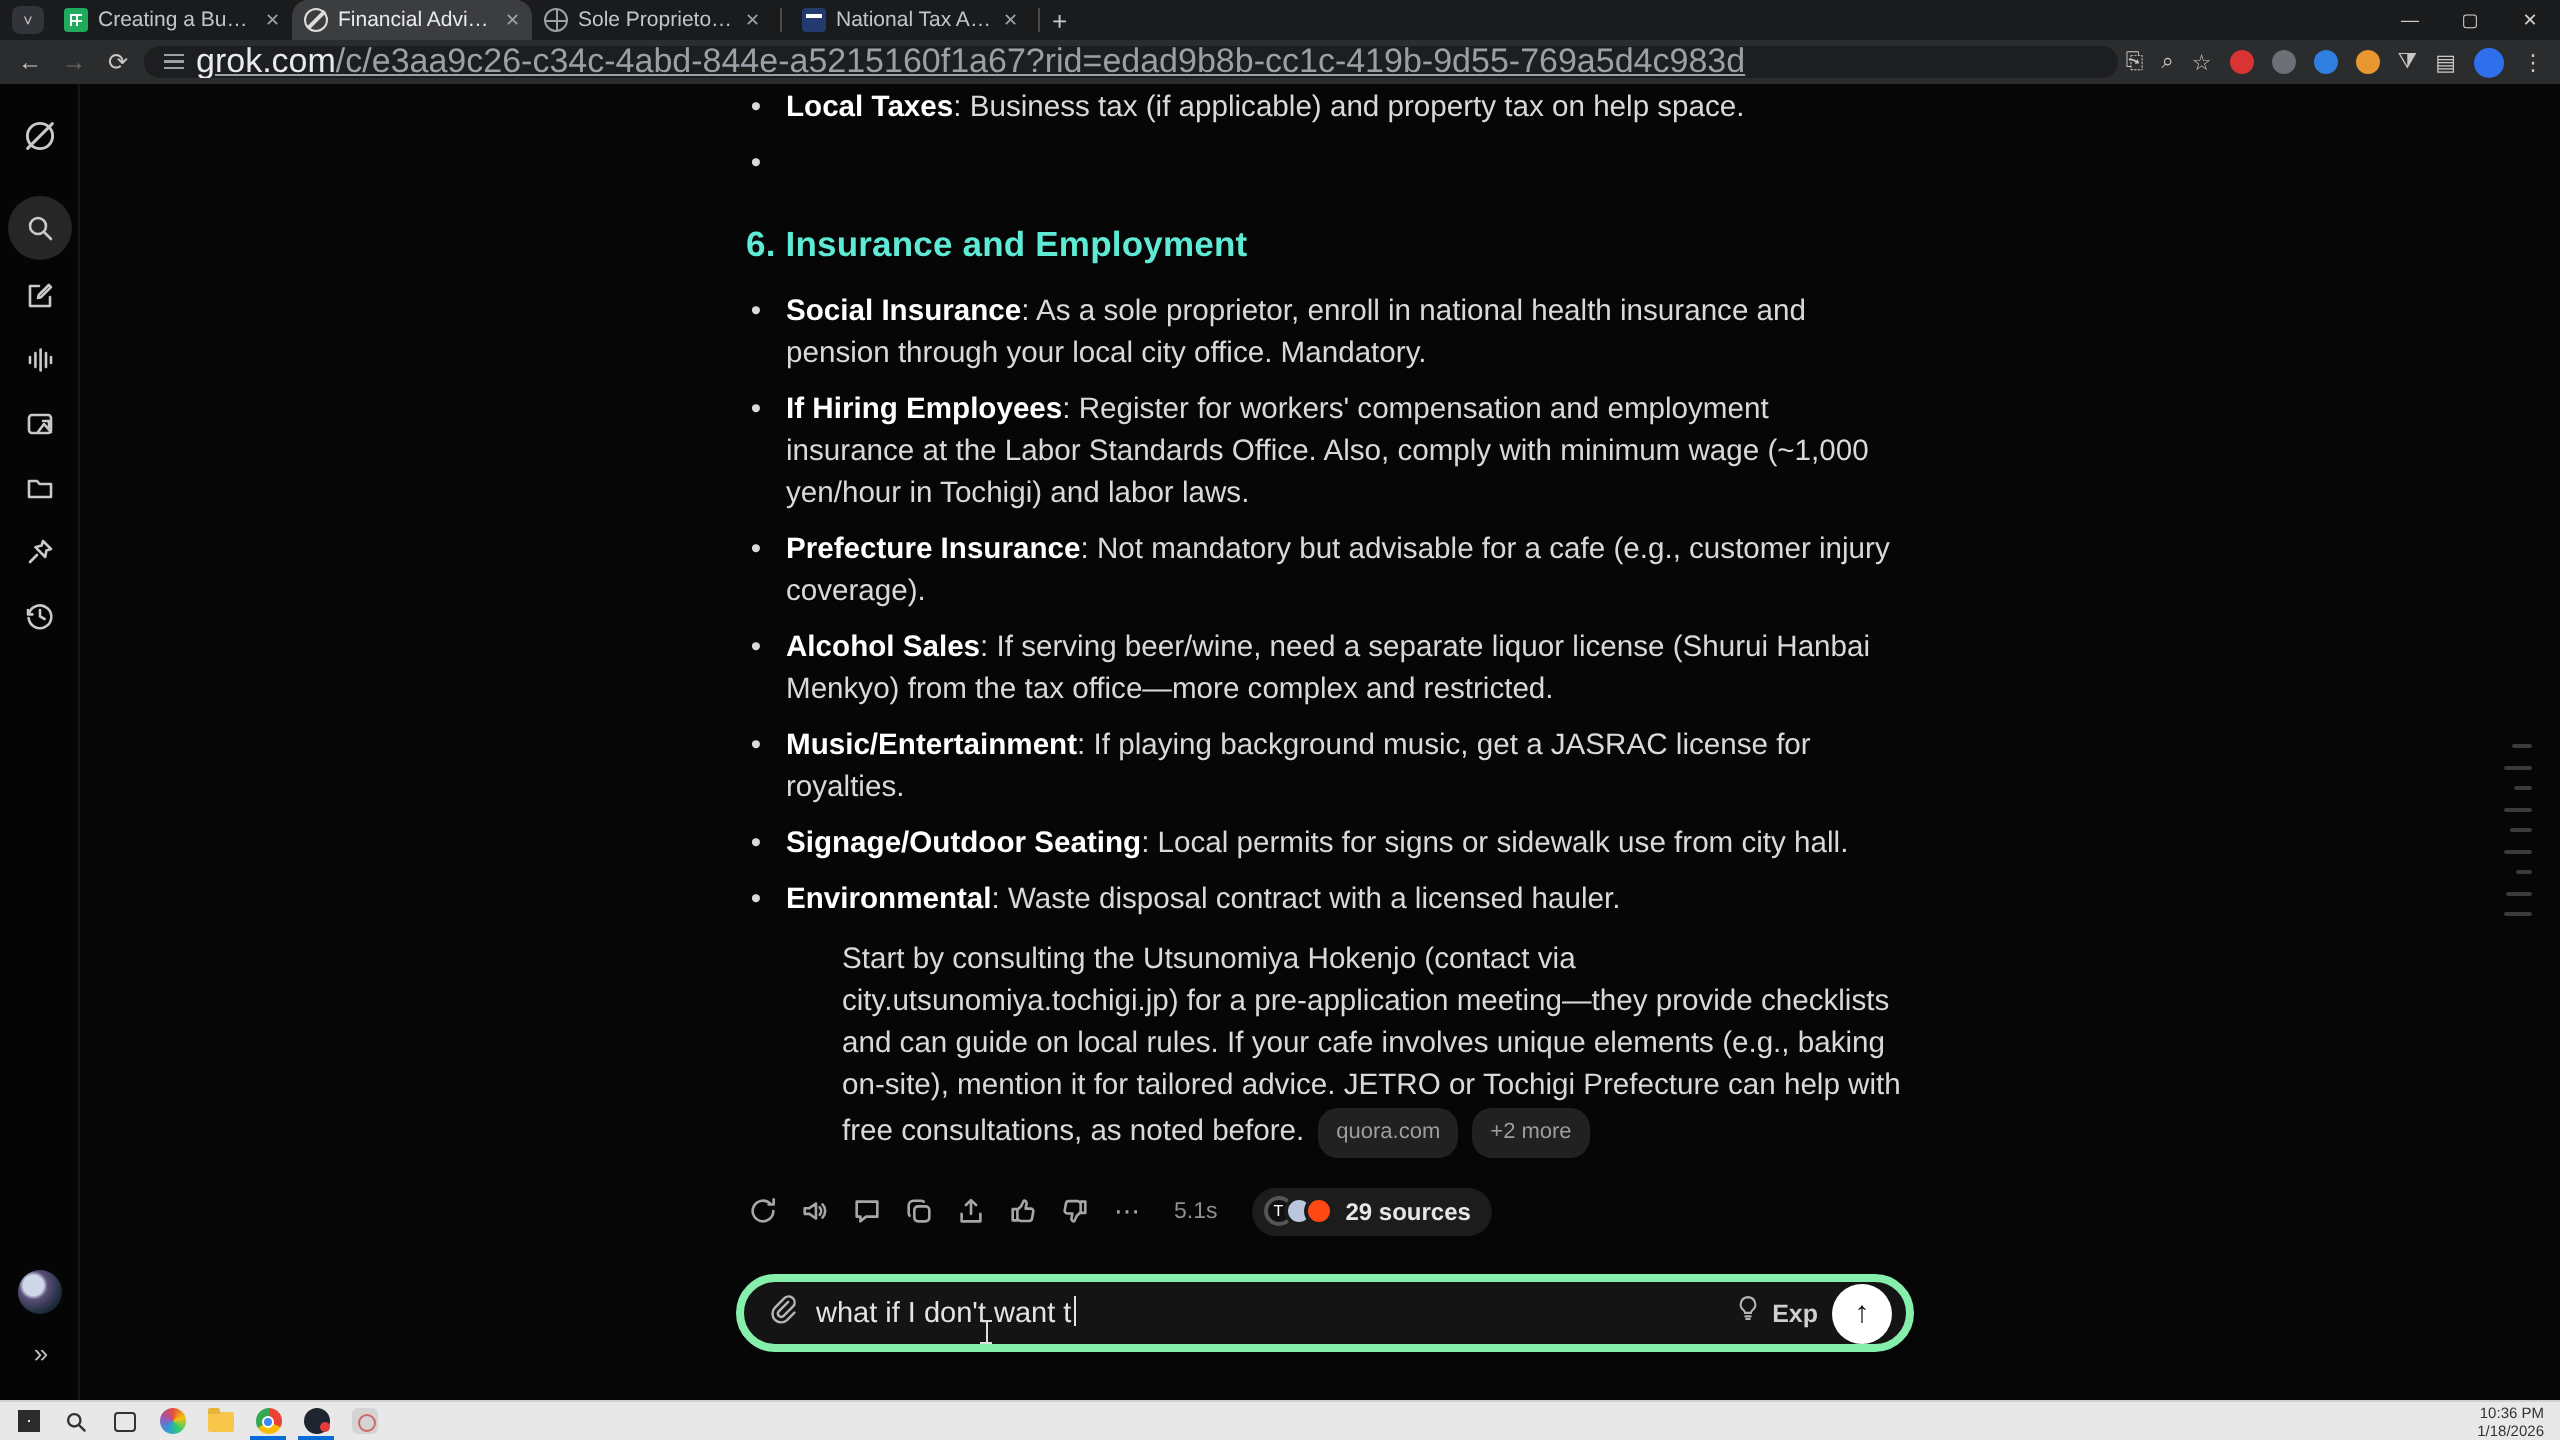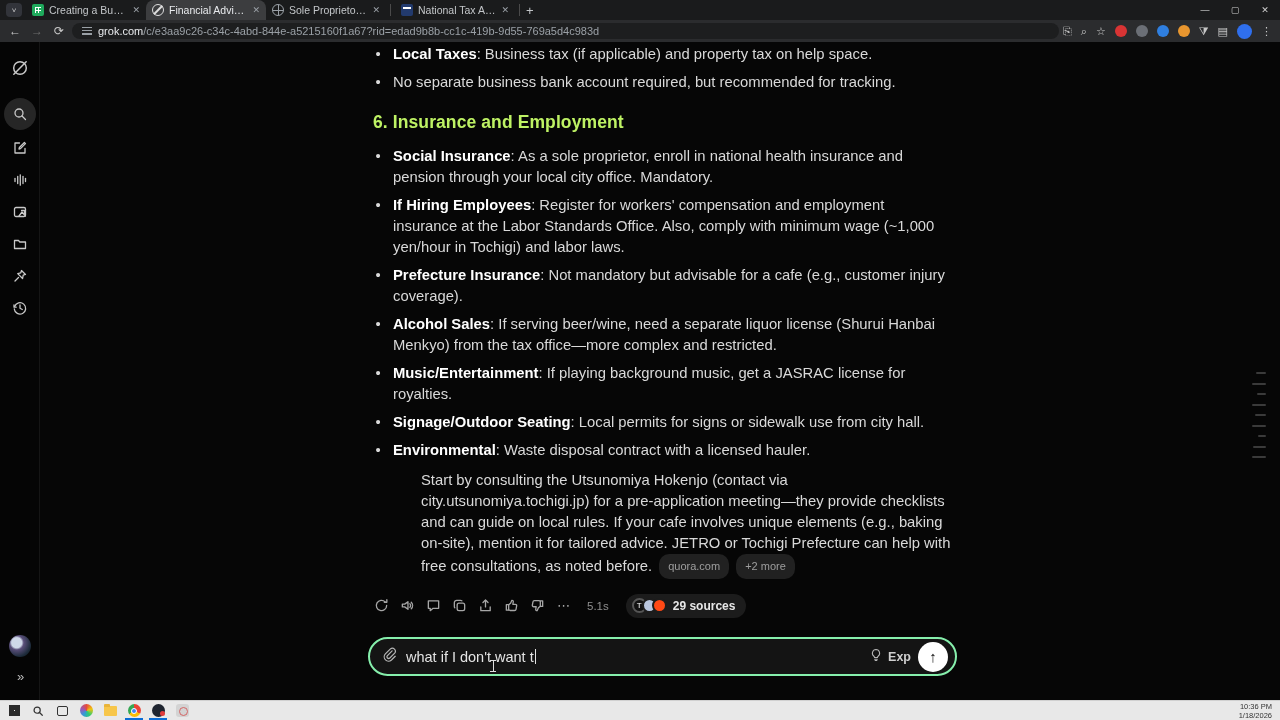--- a/index.html
+++ b/index.html
@@ -36,21 +36,21 @@
           color:#cfcfcf;font-size:9px;}
 
   .toolbar{position:absolute;left:0;top:20px;width:1280px;height:22px;background:#2b2c2e;
            display:flex;align-items:center;gap:4px;padding:0 6px;}
   .navic{color:#c7c7c7;font-size:12px;width:18px;text-align:center;flex:none;}
   .navic.dim{color:#6e6e6e;}
   .omnibox{flex:1;height:16px;background:#1d1e1f;border-radius:9px;display:flex;align-items:center;
            padding:0 10px;gap:6px;overflow:hidden;}
   .siteinfo{width:10px;height:8px;flex:none;
      background:linear-gradient(#9aa0a6 1.2px,transparent 1.2px,transparent 3.2px,#9aa0a6 3.2px,#9aa0a6 4.4px,transparent 4.4px,transparent 6.4px,#9aa0a6 6.4px,#9aa0a6 7.6px,transparent 7.6px);}
-  .url{font-size:11px;color:#9aa0a6;white-space:nowrap;}
+  .url{font-size:17px;color:#9aa0a6;white-space:nowrap;text-decoration:underline;}
   .url b{color:#e8eaed;font-weight:400;}
   .tbicons{display:flex;align-items:center;gap:9px;flex:none;padding-right:2px;}
   .tbic{font-size:11px;color:#c7c7c7;}
   .extdot{width:12px;height:12px;border-radius:50%;}
   .avatar-chrome{width:15px;height:15px;border-radius:50%;background:#2f6fed;}
 
   
   .sidebar{position:absolute;left:0;top:42px;width:40px;height:658px;background:#050505;
            border-right:1px solid #151515;display:flex;flex-direction:column;align-items:center;}
   .sbic{width:32px;height:32px;border-radius:50%;display:flex;align-items:center;justify-content:center;
@@ -61,21 +61,21 @@
   .user-avatar{width:22px;height:22px;border-radius:50%;
      background:radial-gradient(circle at 35% 35%,#cfd8e8 0 25%,#5a4f7a 35%,#1d2b3a 70%,#0c1118 100%);}
   .expand{color:#bdbdbd;font-size:13px;letter-spacing:-2px;}
 
   
   .main{position:absolute;left:41px;top:42px;width:1239px;height:658px;background:#060606;}
   .column{position:absolute;left:332px;top:0;width:578px;}
   .li{display:flex;gap:10px;margin-bottom:7px;font-size:14.8px;line-height:21px;color:#d9d9d9;}
   .li .dot{flex:none;width:10px;text-align:center;color:#d9d9d9;}
   .li b{color:#fff;font-weight:700;}
-  h3.sec{font-size:17.5px;font-weight:700;color:#bef264;margin:19px 0 13px 0;letter-spacing:.1px;}
+  h3.sec{font-size:17.5px;font-weight:700;color:#5eead4;margin:19px 0 13px 0;letter-spacing:.1px;}
   .closing{font-size:14.8px;line-height:21px;color:#d9d9d9;margin-top:9px;margin-left:48px;}
   .pill{display:inline-block;background:#212121;color:#9e9e9e;font-size:11px;border-radius:10px;
         padding:2px 9px;margin-left:7px;vertical-align:1px;}
 
   .actionbar{display:flex;align-items:center;gap:9px;margin-top:14px;}
   .act{width:17px;height:17px;display:flex;align-items:center;justify-content:center;}
   .act svg{stroke:#a6a6a6;fill:none;stroke-width:1.4;stroke-linecap:round;stroke-linejoin:round;}
   .timing{font-size:11.5px;color:#8f8f8f;margin-left:6px;}
   .sources{display:flex;align-items:center;gap:6px;background:#1c1c1c;border-radius:13px;
            height:24px;padding:0 11px 0 6px;margin-left:8px;}
@@ -87,21 +87,21 @@
   .sfav.f2{background:#b9c6de;}
   .sfav.f3{background:#ff4915;}
   .srclabel{font-size:12px;font-weight:700;color:#e7e7e7;}
 
   .followups{margin-top:25px;}
   .fu{display:flex;align-items:center;gap:10px;height:33px;color:#ededed;font-size:13.5px;font-weight:700;}
   .fu .arr{color:#8d8d8d;font-size:13px;font-weight:400;}
 
   
   .composer{position:absolute;left:368px;top:637px;width:589px;height:39px;background:#141414;
-            border:2px solid #86efac;border-radius:20px;display:flex;align-items:center;padding:0 7px 0 12px;}
+            border:4px solid #86efac;border-radius:20px;display:flex;align-items:center;padding:0 7px 0 12px;}
   .clip svg{stroke:#b5b5b5;fill:none;stroke-width:1.3;stroke-linecap:round;}
   .composer .text{margin-left:9px;font-size:14.5px;color:#e4e4e4;white-space:nowrap;}
   .caret{display:inline-block;width:1px;height:15px;background:#e4e4e4;vertical-align:-2px;margin-left:1px;}
   .comp-right{margin-left:auto;display:flex;align-items:center;gap:5px;}
   .bulb svg{stroke:#b5b5b5;fill:none;stroke-width:1.2;stroke-linecap:round;}
   .modelabel{font-size:12.5px;font-weight:700;color:#cfcfcf;}
   .send{width:30px;height:30px;border-radius:50%;background:#fff;display:flex;align-items:center;
         justify-content:center;color:#111;font-size:15px;font-weight:700;flex:none;margin-left:2px;}
 
   
@@ -291,21 +291,20 @@
   <div class="main">
     <div class="column">
       <div style="height:2px"></div>
 
       <div class="li">
         <span class="dot">•</span>
         <div><b>Local Taxes</b><span>: Business tax (if applicable) and property tax on help space.</span></div>
       </div>
       <div class="li">
         <span class="dot">•</span>
-        <div><span>No separate business bank account required, but recommended for tracking.</span></div>
       </div>
 
       <h3 class="sec">6. Insurance and Employment</h3>
 
       <div class="li">
         <span class="dot">•</span>
         <div><b>Social Insurance</b><span>: As a sole proprietor, enroll in national health insurance and pension through your local city office. Mandatory.</span></div>
       </div>
       <div class="li">
         <span class="dot">•</span>

